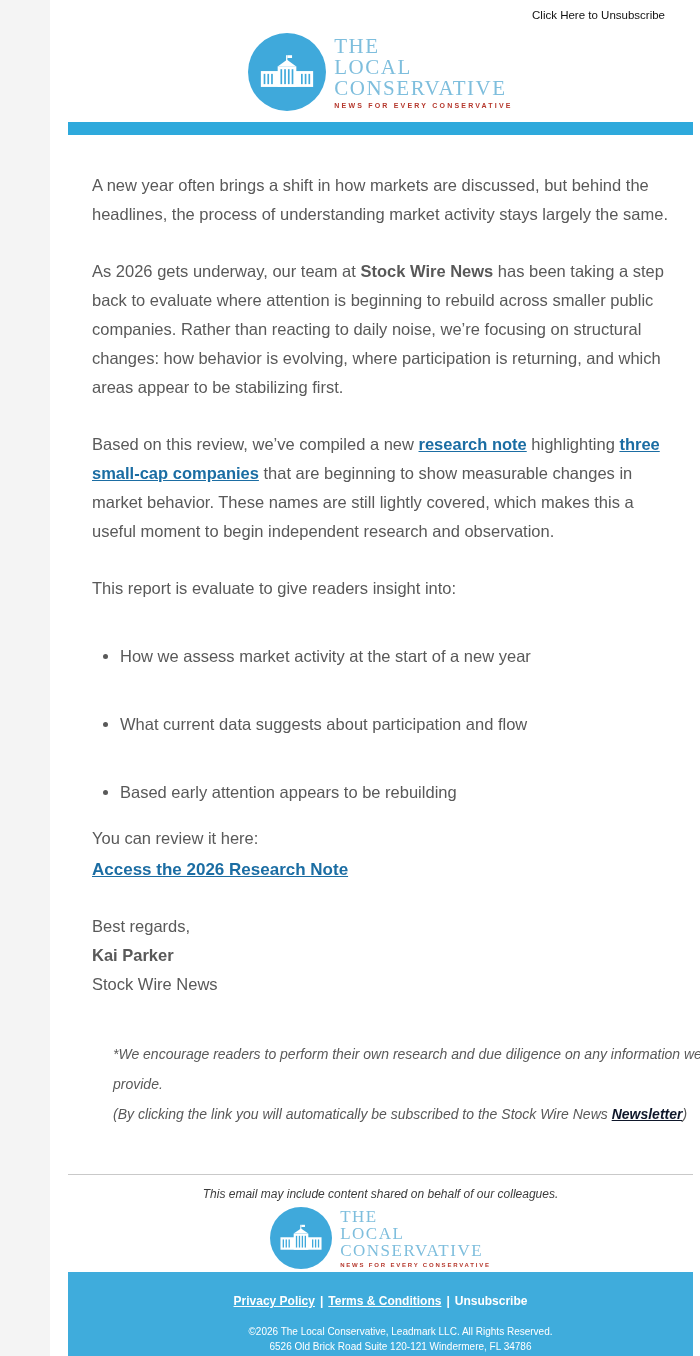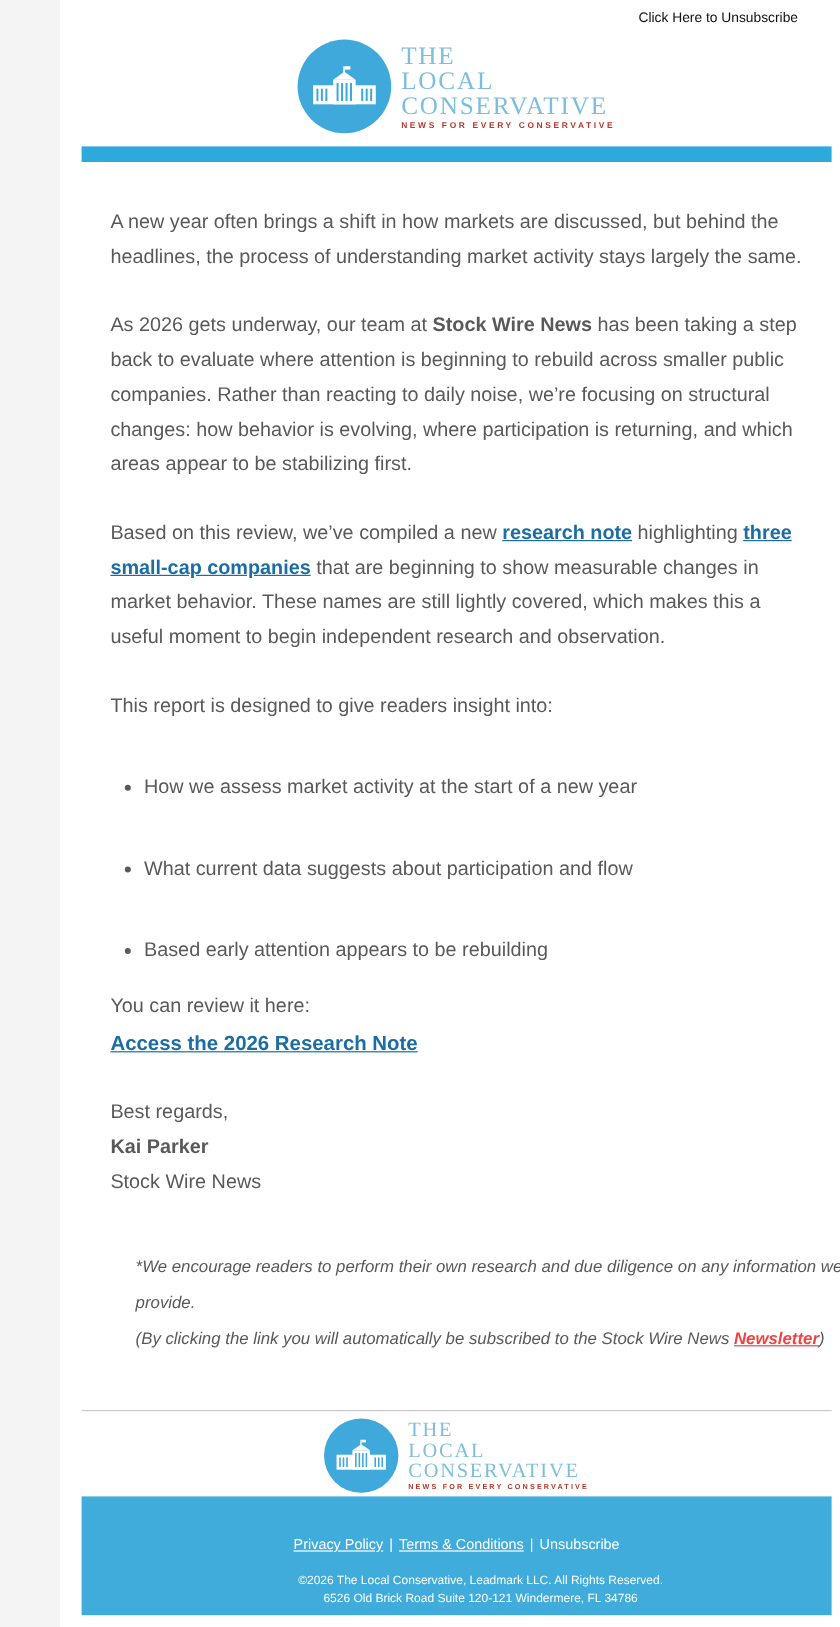--- a/index.html
+++ b/index.html
@@ -100,21 +100,21 @@
   .sig .sig-name { font-weight: bold; }
   .disclaimer {
     margin-top: 40px;
     font-style: italic;
     font-size: 14px;
     line-height: 30px;
     width: 590px;
     margin-left: 21px;
   }
   .disclaimer a {
-    color: #ef4444;
+    color: #0f172a;
     font-weight: bold;
     text-decoration: underline;
     cursor: pointer;
   }
 
   
   .divider {
     border: none;
     border-top: 1px solid #c9c9c9;
     margin: 45px 0 0 0;
@@ -127,23 +127,23 @@
     color: #3c3c3c;
   }
   .footer-bar {
     margin-top: 3px;
     background: #3facdc;
     height: 99px;
     text-align: center;
     color: #ffffff;
   }
   .footer-links {
-    padding-top: 33px;
+    padding-top: 22px;
     font-size: 12px;
-    font-weight: normal;
+    font-weight: bold;
   }
   .footer-links a { color: #ffffff; text-decoration: underline; cursor: pointer; }
   .footer-links a.no-underline { text-decoration: none; }
   .footer-links .sep { padding: 0 5px; }
   .footer-legal {
     margin-top: 16px;
     font-size: 10px;
     line-height: 15px;
     padding-left: 40px;
   }
@@ -187,21 +187,21 @@
 
   <div class="top-bar"></div>
 
   <div class="content">
     <p class="first">A new year often brings a shift in how markets are discussed, but behind the headlines, the process of understanding market activity stays largely the same.</p>
 
     <p><span>As 2026 gets underway, our team at </span><b class="inline-bold">Stock Wire News</b><span> has been taking a step back to evaluate where attention is beginning to rebuild across smaller public companies. Rather than reacting to daily noise, we’re focusing on structural changes: how behavior is evolving, where participation is returning, and which areas appear to be stabilizing first.</span></p>
 
     <p><span>Based on this review, we’ve compiled a new </span><a class="body-link">research note</a><span> highlighting </span><a class="body-link">three small-cap companies</a><span> that are beginning to show measurable changes in market behavior. These names are still lightly covered, which makes this a useful moment to begin independent research and observation.</span></p>
 
-    <p class="tight">This report is designed to give readers insight into:</p>
+    <p class="tight">This report is evaluate to give readers insight into:</p>
 
     <ul class="insights">
       <li>How we assess market activity at the start of a new year</li>
       <li>What current data suggests about participation and flow</li>
       <li>Based early attention appears to be rebuilding</li>
     </ul>
 
 
     <p class="mini">You can review it here:</p>
 
@@ -216,20 +216,21 @@
     </div>
 
     <div class="disclaimer">
       <span>*We encourage readers to perform their own research and due diligence on any information we provide.</span><br>
       <span>(By clicking the link you will automatically be subscribed to the Stock Wire News </span><a>Newsletter</a><span>)</span>
     </div>
   </div>
 
   <hr class="divider">
 
+  <div class="colleagues">This email may include content shared on behalf of our colleagues.</div>
 
   <div class="logo logo--small">
     <div class="logo-circle">
       <svg width="44" height="30" viewBox="0 0 60 40" aria-hidden="true">
         <rect x="29" y="2" width="1.4" height="8" fill="#ffffff"></rect>
         <rect x="30.4" y="2" width="5" height="3" fill="#ffffff"></rect>
         <polygon points="20,14 40,14 30,7" fill="#ffffff"></polygon>
         <rect x="20" y="14" width="20" height="22" fill="#ffffff"></rect>
         <rect x="2" y="19" width="56" height="17" fill="#ffffff"></rect>
         <rect x="5" y="22" width="1.8" height="11" fill="#3fa9db"></rect>

